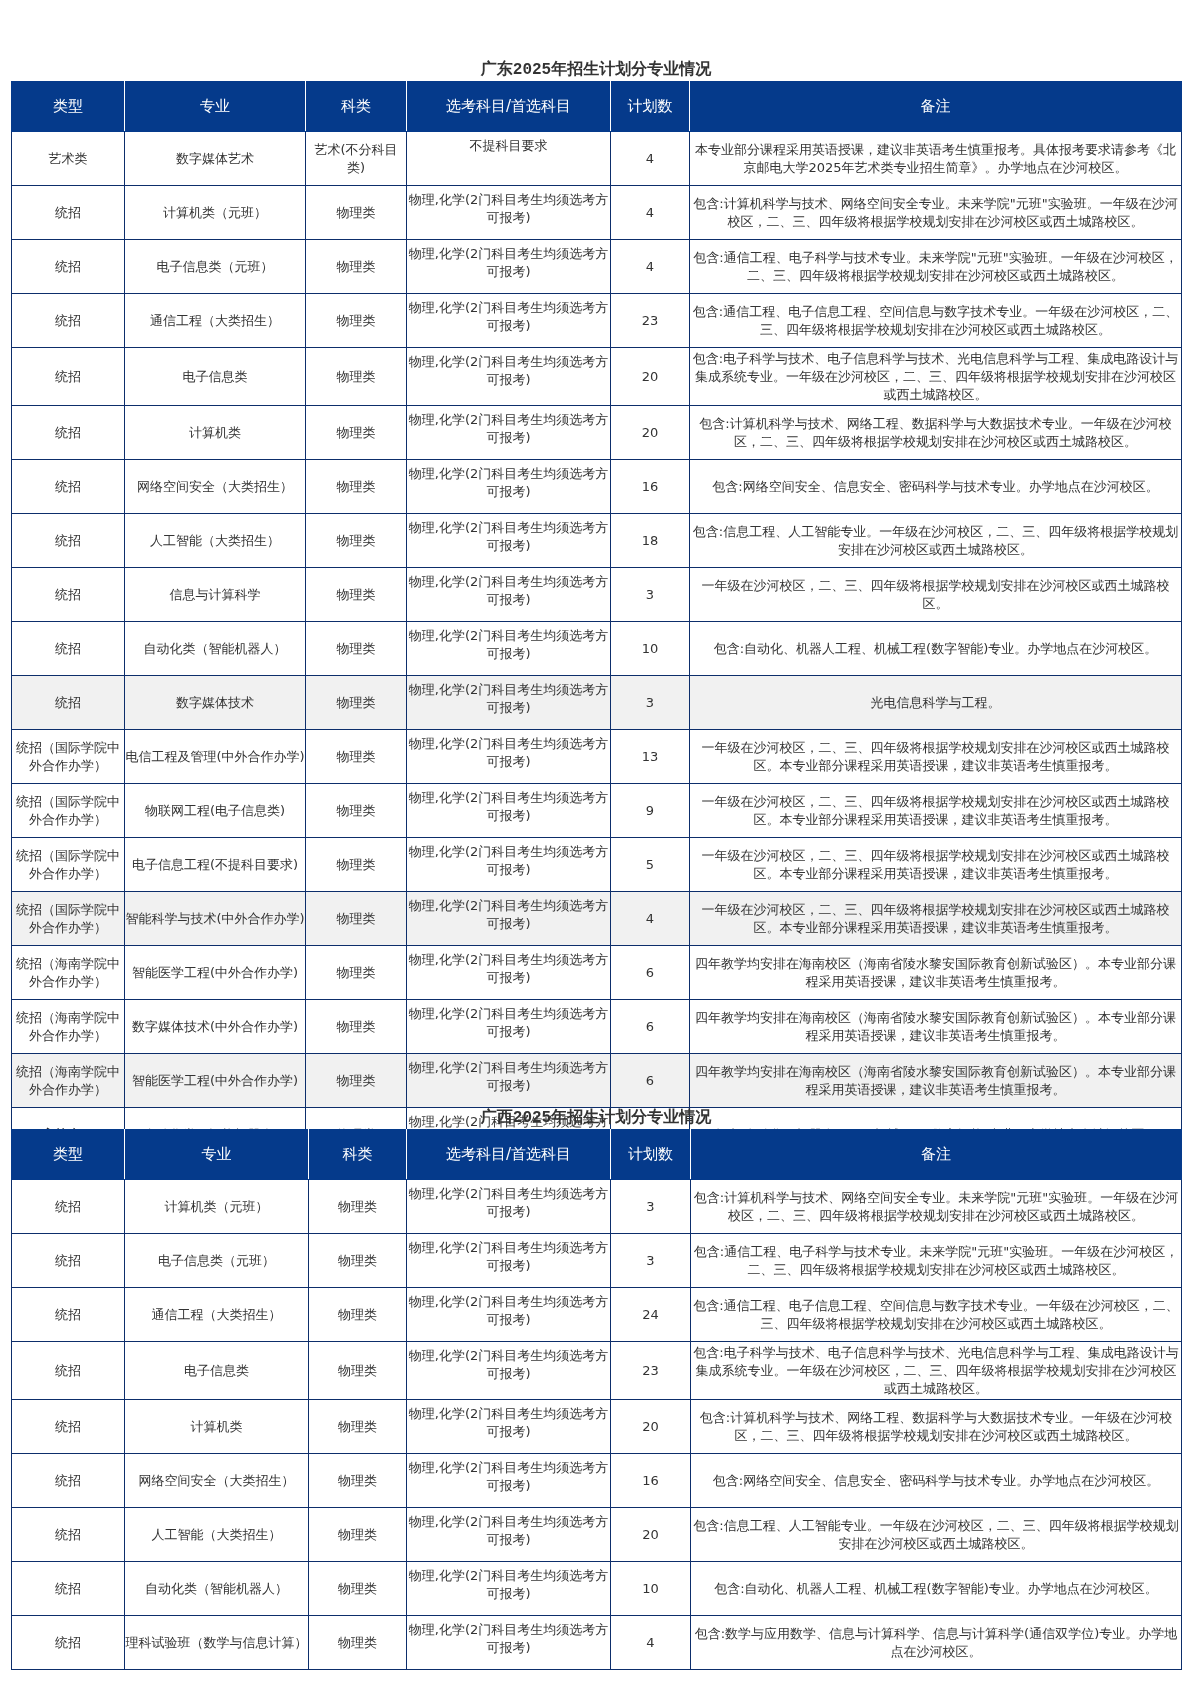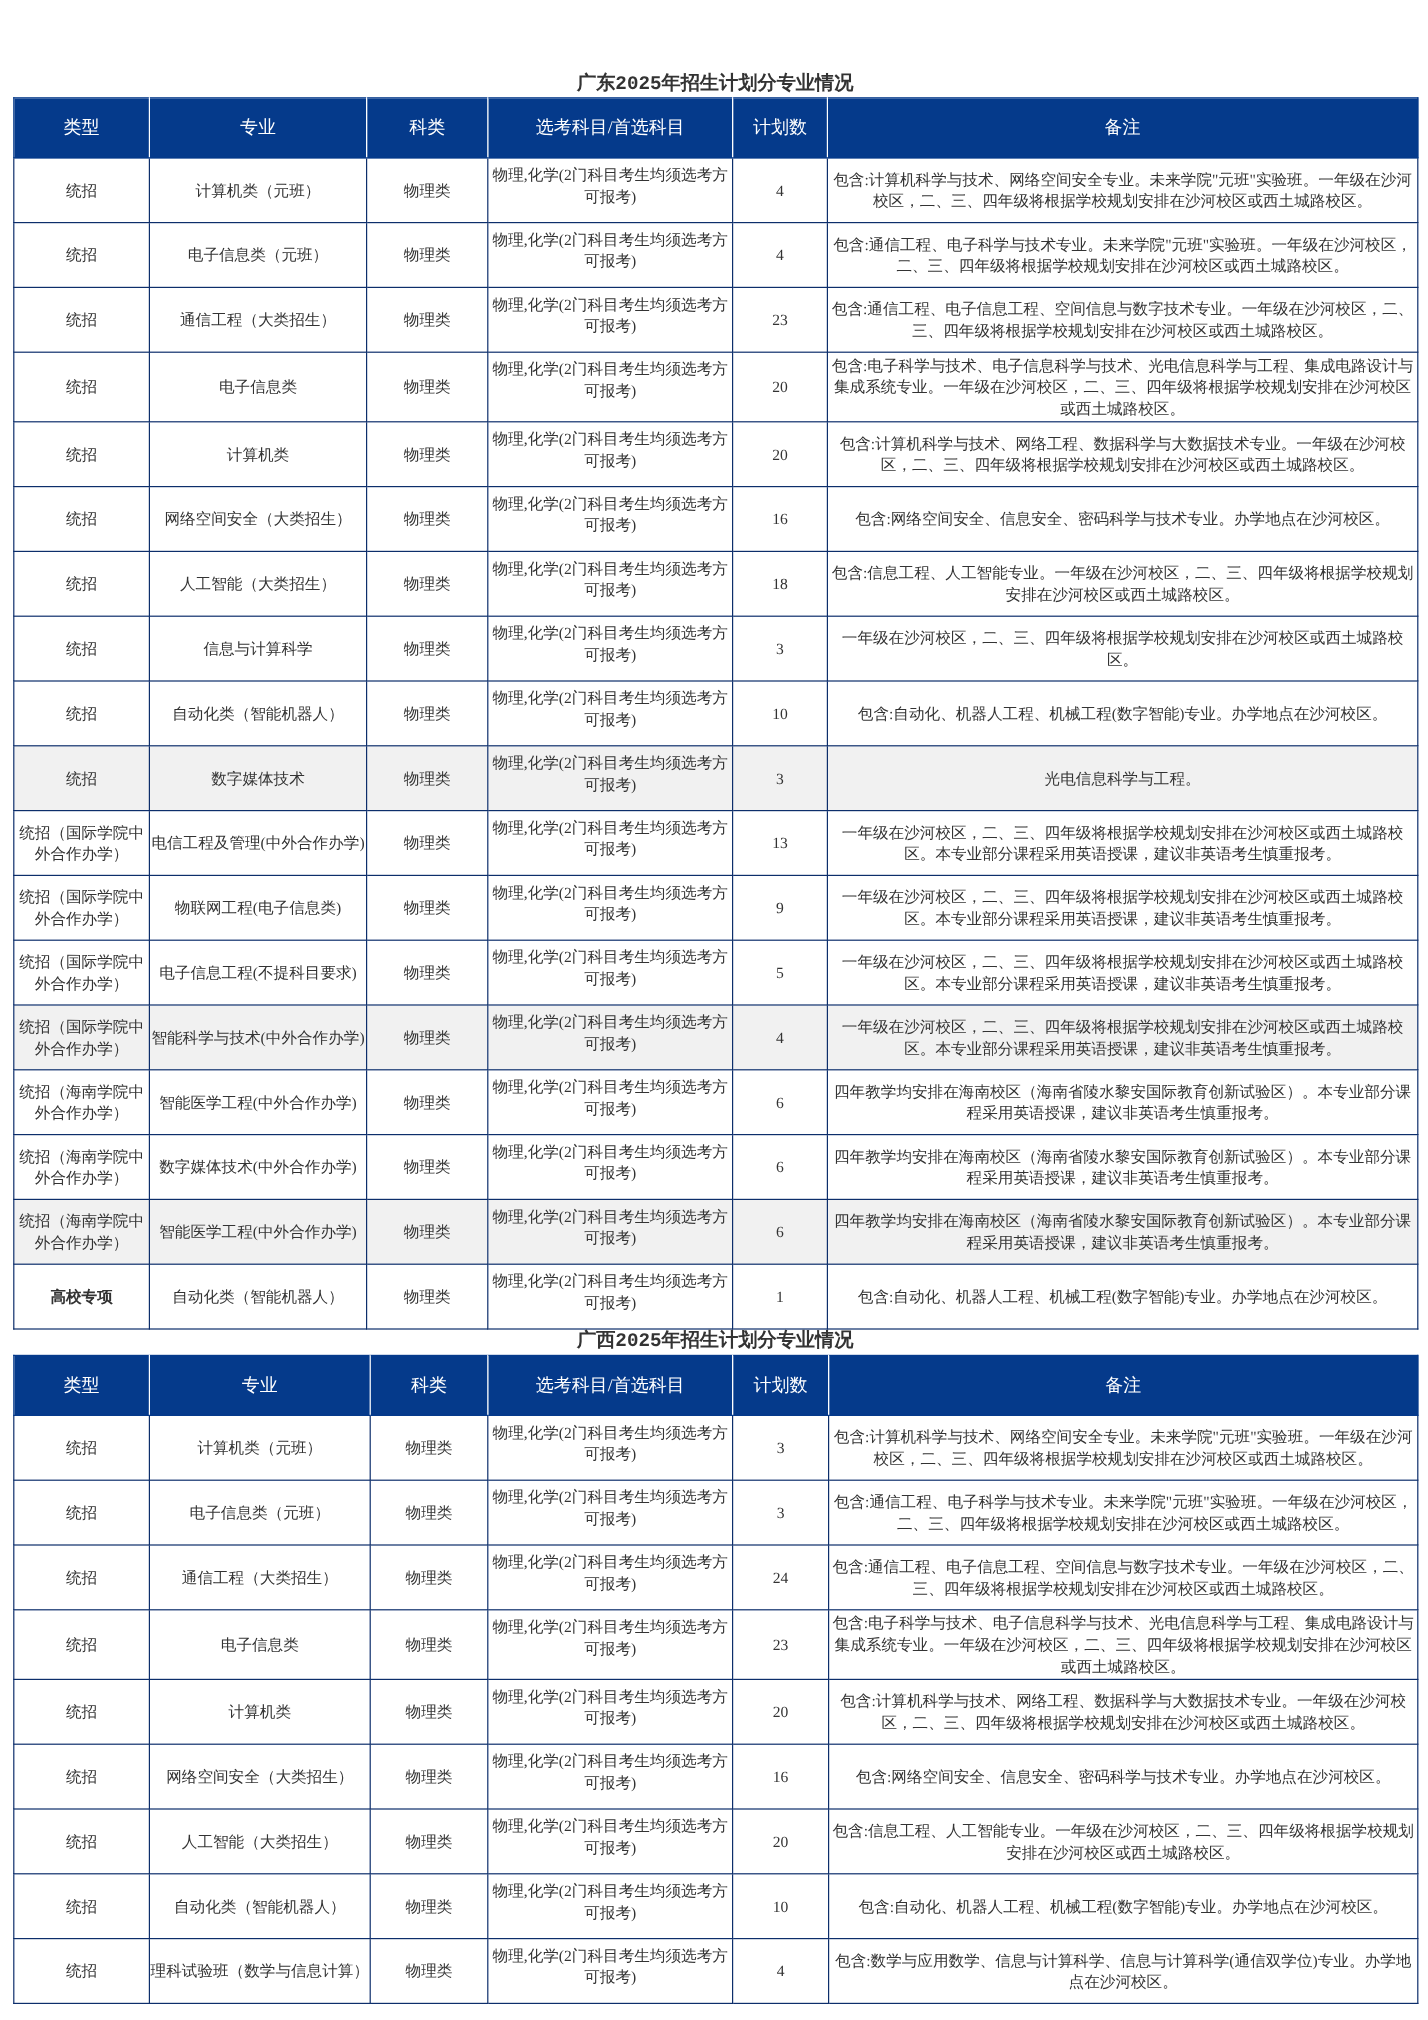--- a/index.html
+++ b/index.html
@@ -1,19 +1,19 @@
 <!DOCTYPE html>
 <html><head>
 <meta charset="utf-8">
 <style>
   html, body { margin: 0; padding: 0; background: #ffffff; }
   body { width: 1190px; height: 1683px; position: relative; font-family: "DejaVu Sans", "Liberation Sans", sans-serif; color: #333333; }
   .section { position: absolute; left: 11px; width: 1170px; }
   .section-title { text-align: center; font-family: Liberation Mono, monospace; font-weight: bold; font-size: 16px; color: #333333; height: 22px; line-height: 22px; margin-bottom: 0; }
-  table.plan { border-collapse: collapse; width: 1170px; table-layout: fixed; font-family: Liberation Serif, serif; }
+  table.plan { border-collapse: collapse; width: 1170px; table-layout: fixed; }
   table.plan th { background: #053a8b; color: #ffffff; font-weight: normal; font-size: 15px; height: 49px; border: 1px solid #ffffff; border-top-color: #053a8b; border-bottom-color: #053a8b; text-align: center; padding: 0; }
   table.plan th:first-child { border-left-color: #053a8b; }
   table.plan th:last-child { border-right-color: #053a8b; text-align: center; }
   table.plan td { border: 1.5px solid #0d2e6b; font-size: 13px; line-height: 18px; text-align: center; vertical-align: middle; padding: 0; color: #333333; overflow: hidden; }
   table.plan tr.body-row td { height: 48px; }
   table.plan tr.tall td { height: 52px; }
   table.plan tr.shaded td { background: #f1f1f1; }
   td.subjects { vertical-align: top !important; padding-top: 5px !important; }
   td.bold-type { font-weight: bold; }
   td.count { font-size: 13px; }
@@ -38,20 +38,28 @@
         <th>类型</th>
         <th>专业</th>
         <th>科类</th>
         <th>选考科目/首选科目</th>
         <th>计划数</th>
         <th>备注</th>
       </tr>
     </thead>
     <tbody id="tbody-0">
         <tr class="body-row">
+          <td>艺术类</td>
+          <td>数字媒体艺术</td>
+          <td>艺术(不分科目类)</td>
+          <td class="subjects">不提科目要求</td>
+          <td class="count">4</td>
+          <td class="remark">本专业部分课程采用英语授课，建议非英语考生慎重报考。具体报考要求请参考《北京邮电大学2025年艺术类专业招生简章》。办学地点在沙河校区。</td>
+        </tr>
+        <tr class="body-row">
           <td>统招</td>
           <td>计算机类（元班）</td>
           <td>物理类</td>
           <td class="subjects">物理,化学(2门科目考生均须选考方可报考)</td>
           <td class="count">4</td>
           <td class="remark">包含:计算机科学与技术、网络空间安全专业。未来学院"元班"实验班。一年级在沙河校区，二、三、四年级将根据学校规划安排在沙河校区或西土城路校区。</td>
         </tr>
         <tr class="body-row">
           <td>统招</td>
           <td>电子信息类（元班）</td>

